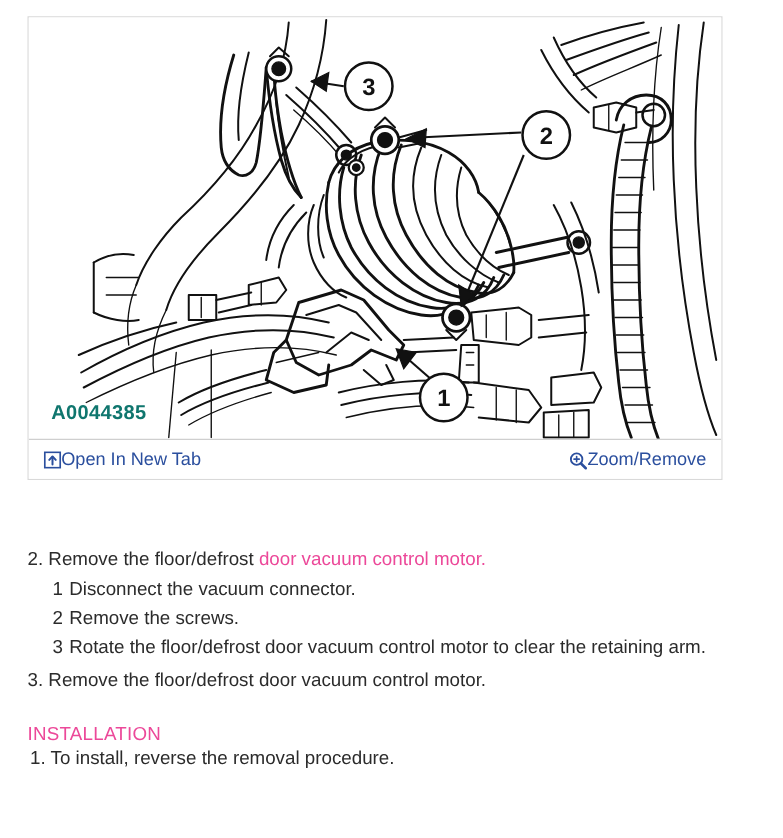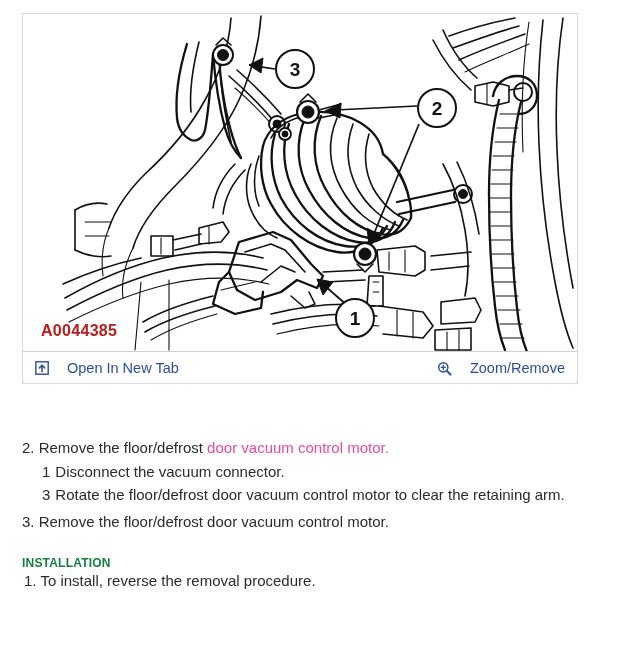--- a/index.html
+++ b/index.html
@@ -44,42 +44,42 @@
     top: 0;
   }
   #figure-id-label {
     position: absolute;
     left: 18px;
     bottom: 12px;
     font-family: "Liberation Sans", sans-serif;
     font-size: 16px;
     font-weight: bold;
     letter-spacing: 0.3px;
-    color: #b91c1c;
+    color: #0f766e;
     z-index: 5;
   }
 
   
   #figure-toolbar {
     position: absolute;
     left: 0;
     bottom: 0;
     width: 100%;
     height: 32px;
     border-top: 1px solid #cfcfcf;
     box-sizing: border-box;
     background: #ffffff;
   }
   .toolbar-action {
     position: absolute;
     top: 0;
     height: 32px;
     display: flex;
     align-items: center;
-    gap: 18px;
+    gap: 0;
     cursor: pointer;
     color: #2b4f9e;
     font-size: 14.5px;
     text-decoration: none;
     white-space: nowrap;
   }
   #open-new-tab-action { left: 11px; }
   #zoom-print-action   { right: 12px; }
   .toolbar-action .label { line-height: 1; }
   .toolbar-icon {
@@ -115,23 +115,23 @@
   }
   .substep .num { margin-right: 5px; }
   .link-text {
     color: #ec4899;
     cursor: pointer;
     text-align: center;
   }
   #step-3-row { margin-top: 12px; }
   #installation-heading {
     margin-top: 28px;
-    font-size: 12px;
-    font-weight: bold;
-    color: #15803d;
+    font-size: 15px;
+    font-weight: normal;
+    color: #ec4899;
     letter-spacing: 0.2px;
   }
   #install-step-1 {
     margin-top: 4px;
     padding-left: 2px;
   }
 </style>
 </head>
 <body>
 
@@ -373,20 +373,23 @@
 
   <div class="step step-l1">
     <span>2.</span>
     <span>Remove the floor/defrost </span><span class="link-text">door vacuum control motor.</span>
   </div>
 
   <div class="substep">
     <span class="num">1</span><span>Disconnect the vacuum connector.</span>
   </div>
 
+  <div class="substep">
+    <span class="num">2</span><span>Remove the screws.</span>
+  </div>
 
   <div class="substep">
     <span class="num">3</span><span>Rotate the floor/defrost door vacuum control motor to clear the retaining arm.</span>
   </div>
 
   <div id="step-3-row" class="step step-l1">
     <span>3.</span>
     <span>Remove the floor/defrost door vacuum control motor.</span>
   </div>
 

